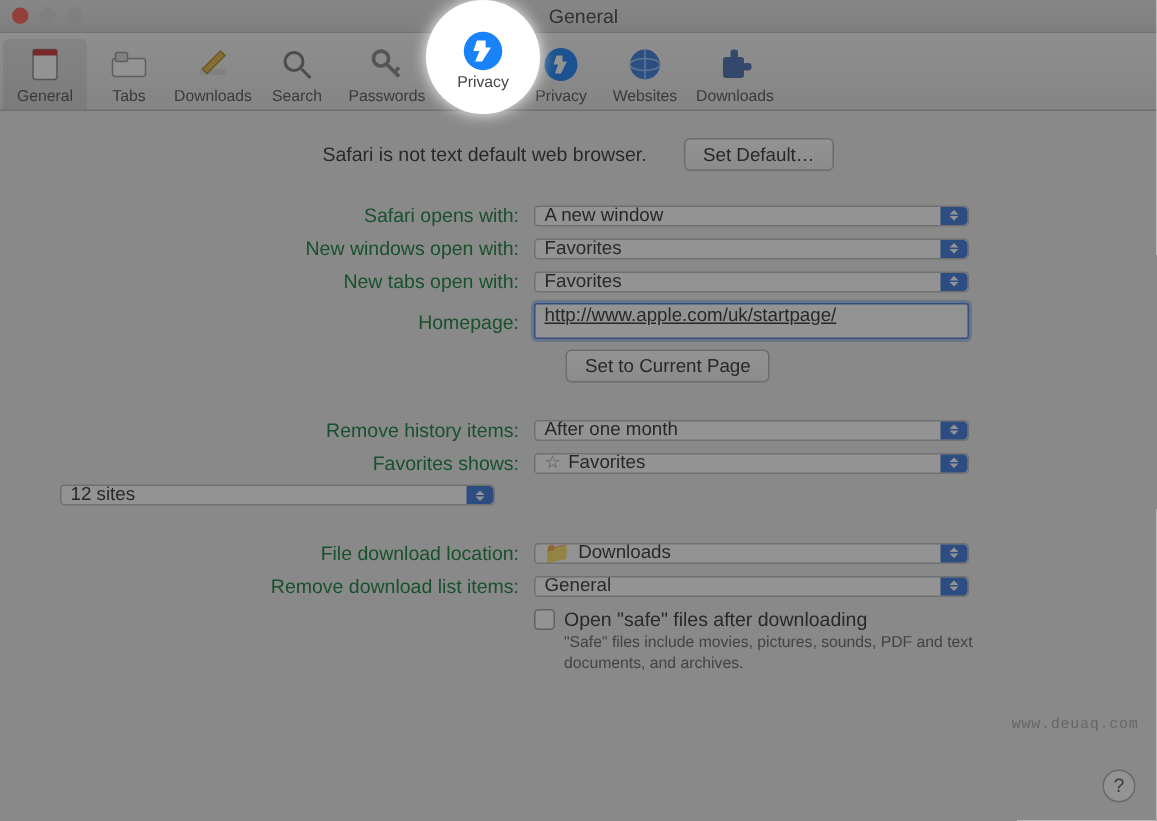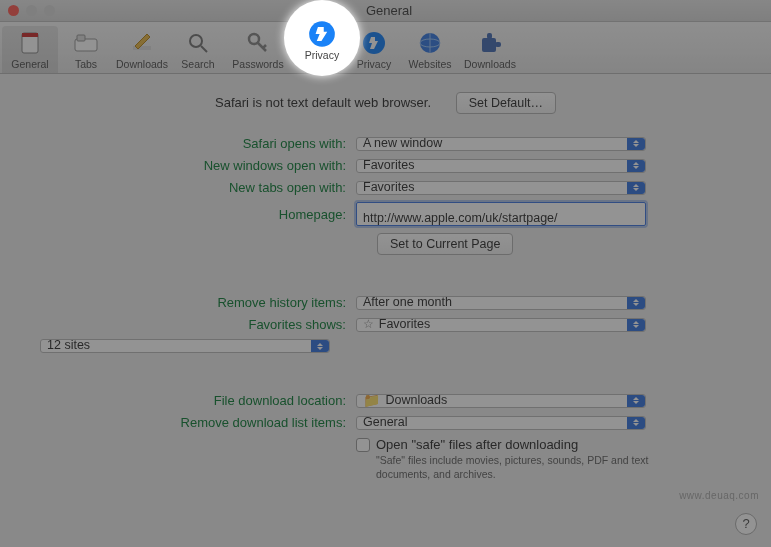--- a/index.html
+++ b/index.html
@@ -15,35 +15,35 @@
   .toolbar { display: flex; background: linear-gradient(#f6f6f6,#e4e4e4); border-bottom: 1px solid #b8b8b8; padding: 4px 2px 0; }
   .tool { width: 56px; text-align: center; padding: 4px 0 3px; cursor: pointer; border-radius: 4px 4px 0 0; position: relative; }
   .tool.wide { width: 64px; }
   .tool.sel { background: rgba(0,0,0,0.08); }
   .icon-box { width: 30px; height: 26px; margin: 0 auto 2px; display: flex; align-items: center; justify-content: center; }
   .tlabel { font-size: 10.5px; color: #555; }
   .body { padding: 18px 40px 20px; font-size: 13px; color: #333; }
   .defline { text-align: center; margin-bottom: 22px; }
   .btn { display: inline-block; background: linear-gradient(#ffffff,#f0f0f0); border: 1px solid #b5b5b5; border-radius: 4px; padding: 3px 12px; font-size: 12.5px; margin-left: 21px; box-shadow: 0 1px 0 rgba(255,255,255,0.6) inset; }
   .row { display: flex; align-items: center; margin-bottom: 7px; }
-  .row.gap { margin-top: 40px; }
+  .row.gap { margin-top: 24px; }
   .lab { width: 316px; text-align: right; padding-right: 10px; color: #15803d; }
   .ctrl { flex: 0 0 290px; }
   .select { width: 290px; height: 14px; background: #fff; border: 1px solid #bdbdbd; border-radius: 3px; display: flex; align-items: flex-end; padding: 0 6px; font-size: 12.5px; position: relative; }
   .select .knob { position: absolute; right: 0; top: 0; width: 18px; height: 100%; background: #3b77de; border-radius: 0 3px 3px 0; display: flex; flex-direction: column; align-items: center; justify-content: center; gap: 1px; }
   .knob::before, .knob::after { content: ""; width: 0; height: 0; border-left: 3px solid transparent; border-right: 3px solid transparent; }
   .knob::before { border-bottom: 3px solid #fff; }
   .knob::after { border-top: 3px solid #fff; }
-  .input { width: 290px; height: 24px; background: #fff; border: 1px solid #447ae0; outline: 2px solid rgba(60,120,230,0.35); border-radius: 2px; padding: 0 6px; font-size: 12.5px; display: flex; align-items: flex-end; }
+  .input { width: 290px; height: 24px; background: #fff; border: 1px solid #447ae0; outline: 2px solid rgba(60,120,230,0.35); border-radius: 2px; padding: 0 6px; font-size: 12.5px; display: flex; align-items: flex-start; text-decoration: underline; }
   .smallbtn-row { margin-left: 316px; margin-bottom: 7px; }
   .checkrow { display: flex; align-items: flex-start; margin-left: 316px; margin-top: 6px; }
   .chk { width: 14px; height: 14px; border: 1px solid #a0a0a0; border-radius: 3px; background: #fff; margin-right: 6px; margin-top: 1px; }
   .checktext .sub { font-size: 10.5px; color: #666; margin-top: 2px; max-width: 280px; line-height: 1.3; }
   .help { position: absolute; right: 14px; bottom: 12px; width: 22px; height: 22px; border: 1px solid #b0b0b0; border-radius: 50%; background: #fff; text-align: center; line-height: 20px; font-size: 13px; color: #555; }
-  .watermark { position: absolute; right: 12px; bottom: 46px; font-size: 10px; color: #aaa; letter-spacing: 0.5px; }
+  .watermark { position: absolute; right: 12px; bottom: 58px; font-size: 10px; color: #aaa; letter-spacing: 0.5px; font-family: Liberation Mono, monospace; }
   
   .dim { position: absolute; inset: 0; background: rgba(30,30,30,0.48); pointer-events: none; }
   
   .spot { position: absolute; left: 284px; top: 0; width: 76px; height: 76px; border-radius: 50%; background: #fff; box-shadow: 0 0 10px rgba(255,255,255,0.95); z-index: 5; display: flex; flex-direction: column; align-items: center; justify-content: center; }
   .spot .icon-box { margin-top: 6px; }
   .spot .tlabel { color: #444; }
   
   svg { display: block; }
   .star { color: #8e8e8e; margin-right: 5px; font-size: 12px; }
   .folder { color: #4a90e2; margin-right: 5px; font-size: 14px; line-height: 1; }

